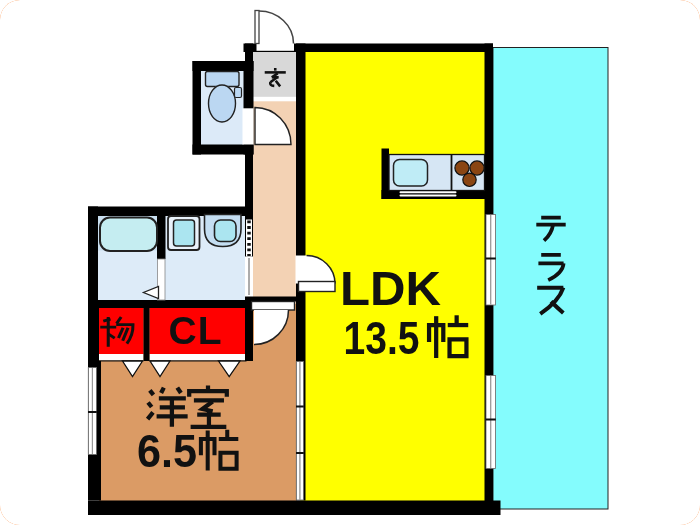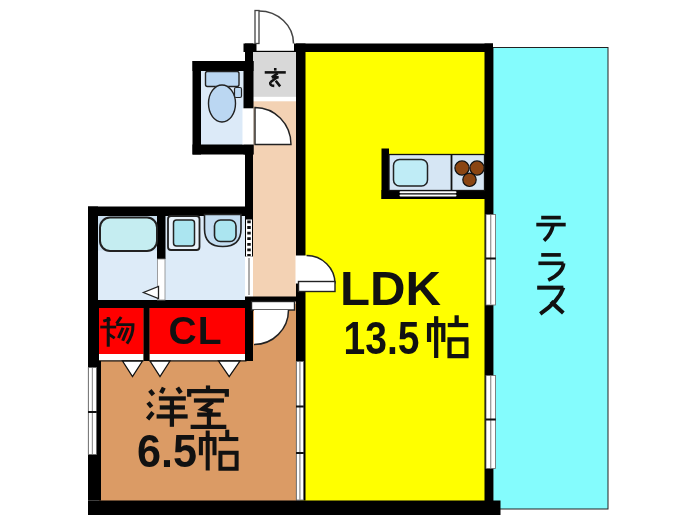--- a/index.html
+++ b/index.html
@@ -1,16 +1,16 @@
 <!DOCTYPE html>
 <html><head>
 <meta charset="utf-8">
 <style>
   html,body{margin:0;padding:0;background:#fff;}
-  #stage{position:relative;width:700px;height:525px;background:#f97316;overflow:hidden;}
+  #stage{position:relative;width:700px;height:525px;background:#f97316;overflow:hidden;border-radius:20px;}
   svg{display:block;}
   text{font-family:"Liberation Sans", sans-serif;}
 </style>
 </head>
 <body>
 <div id="stage">
 <svg width="700" height="525" viewBox="0 0 700 525">
 <defs>
   <g id="g-gen" fill="none">
     <path d="M50,4 V15"></path>

